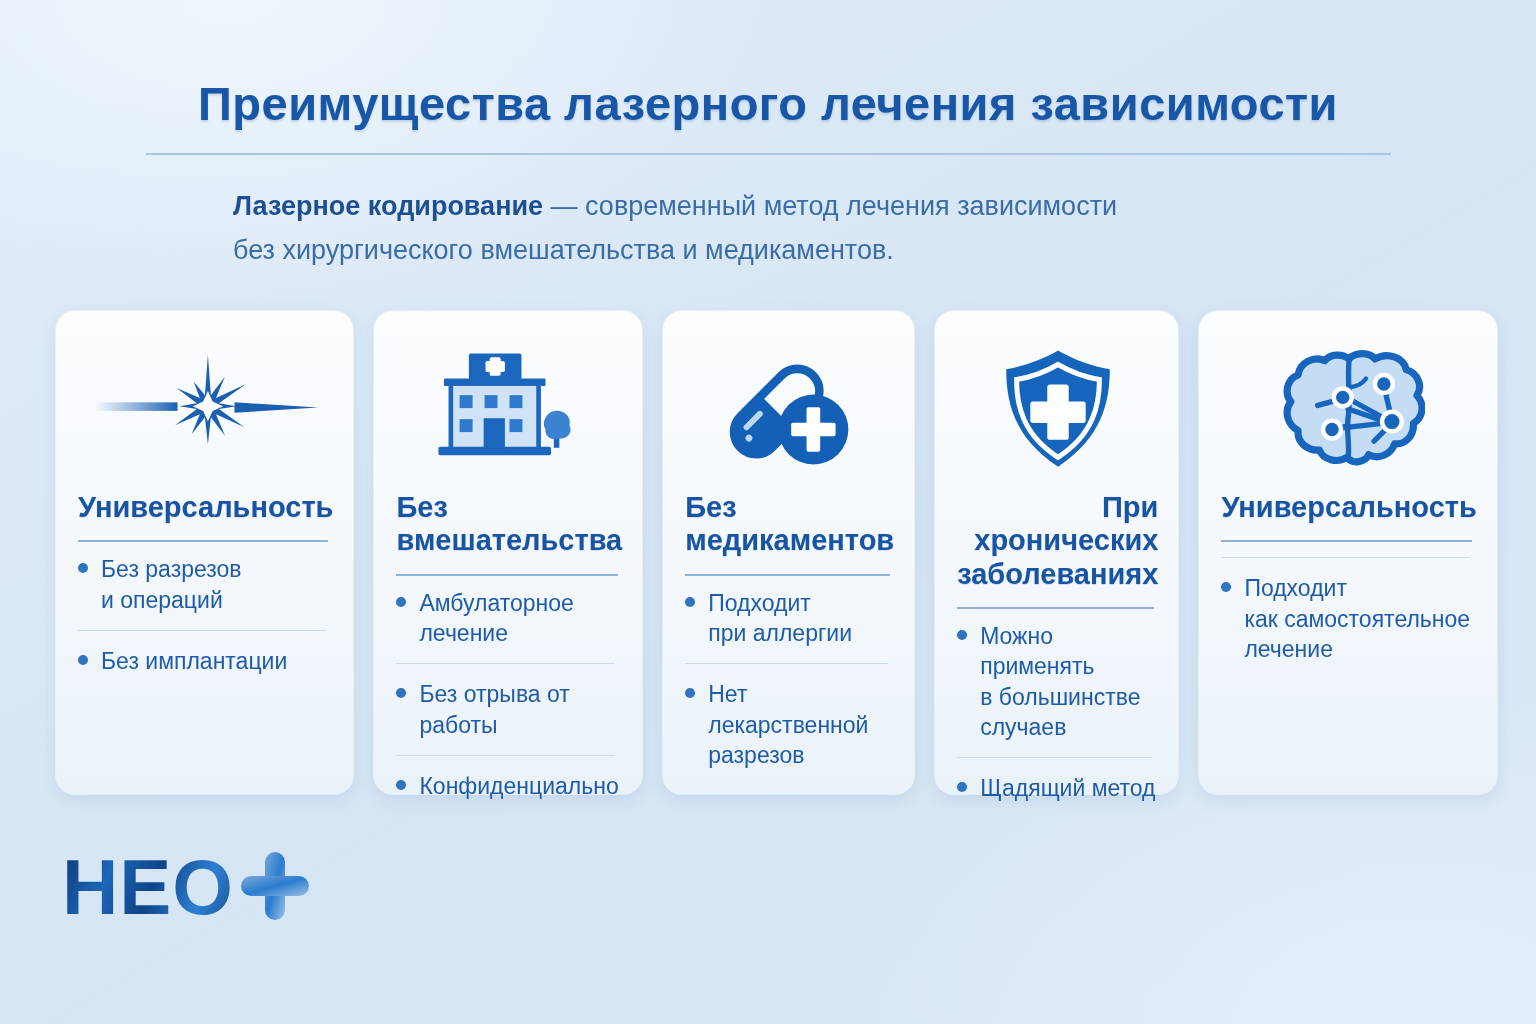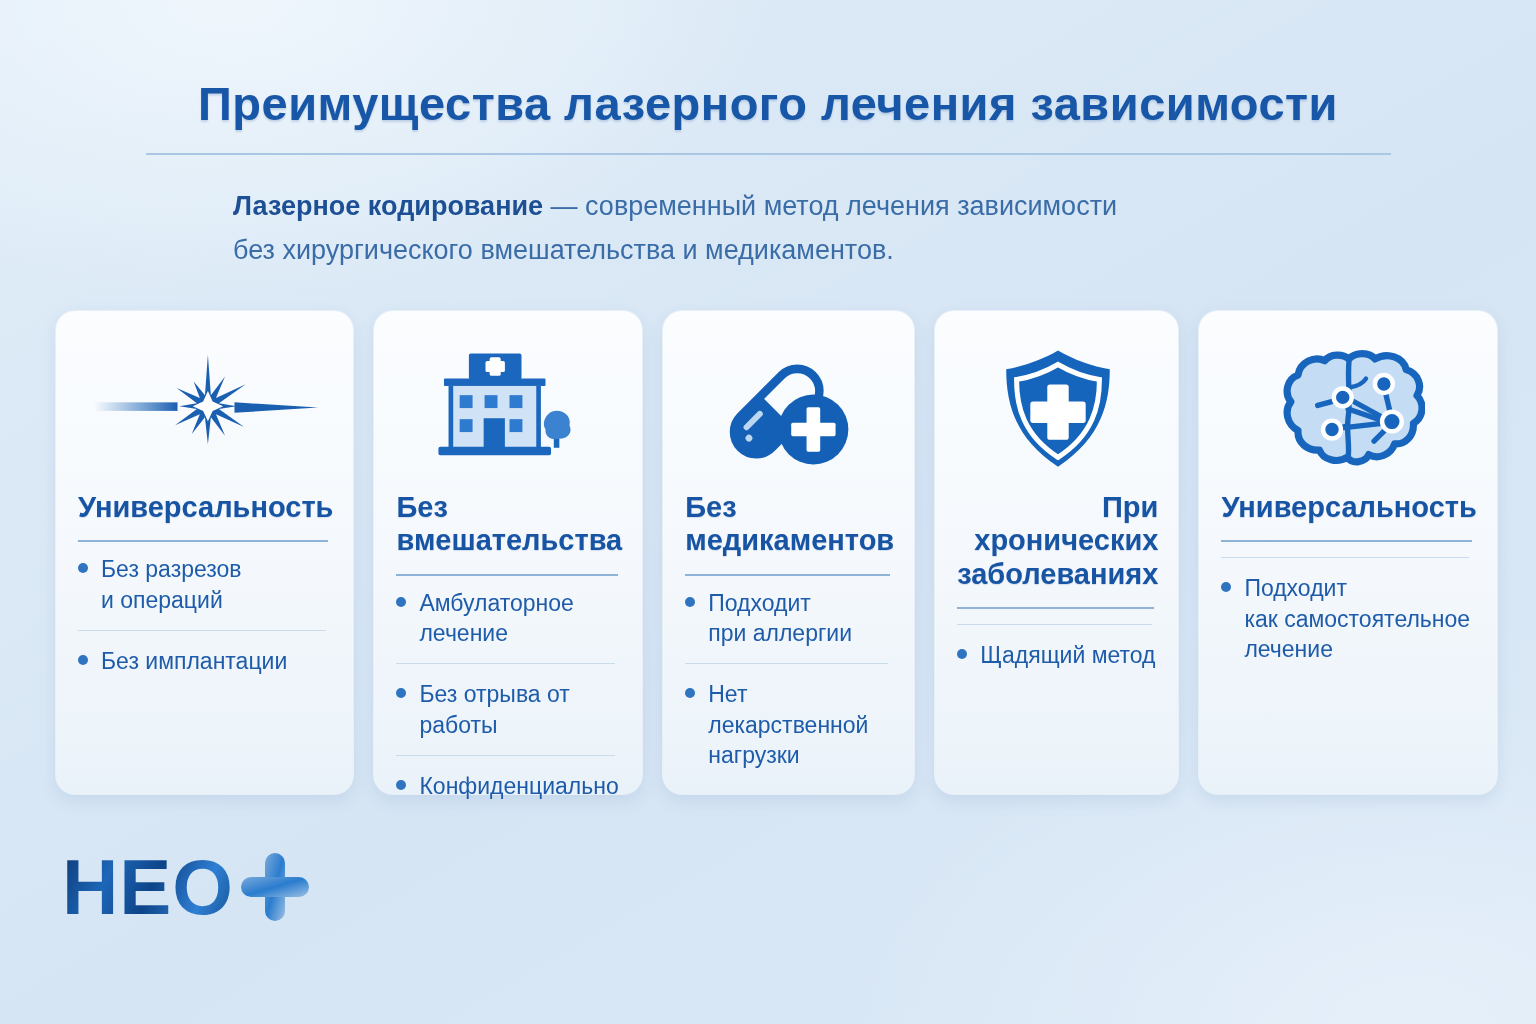--- a/index.html
+++ b/index.html
@@ -86,21 +86,21 @@
   }
   .item-rule {
     height:1px; width:97%;
     background:#c9dcee;
     margin:15px 0;
   }
 
   .logo {
     position:absolute;
     left:62px; top:848px;
-    display:flex; align-items:center; gap:3px;
+    display:flex; gap:3px;
   }
   .logo-text {
     font-size:78px;
     font-weight:bold;
     letter-spacing:1px;
     line-height:1;
     background:linear-gradient(115deg,#0c3a74 0%,#1d66b8 28%,#0e4488 52%,#2f7fd4 78%,#14518f 100%);
     -webkit-background-clip:text;
     background-clip:text;
     color:transparent;
@@ -189,37 +189,39 @@
         <rect x="87" y="91" width="52" height="16" rx="2" fill="#ffffff"></rect>
       </svg>
     </div>
     <h2 class="card-title">Без медикаментов</h2>
     <div class="card-rule"></div>
     <div class="items">
       <div class="item"><span class="dot"></span><span>Подходит
 при аллергии</span></div>
       <div class="item-rule"></div>
       <div class="item"><span class="dot"></span><span>Нет лекарственной
-нагрузки</span></div>
+разрезов</span></div>
     </div>
   </section>
 
   <section class="card card--center-title">
     <div class="icon-wrap">
       <svg width="134" height="125" viewBox="0 0 150 140">
         <path d="M75,4 C92,14 114,22 133,25 C133,62 124,102 75,134 C26,102 17,62 17,25 C36,22 58,14 75,4 Z" fill="#1665bd"></path>
         <path d="M75,4 C92,14 114,22 133,25 C133,62 124,102 75,134 C26,102 17,62 17,25 C36,22 58,14 75,4 Z" transform="translate(15,16.4) scale(0.8)" fill="none" stroke="#ffffff" stroke-width="7"></path>
         <rect x="63" y="42" width="24" height="62" rx="3" fill="#ffffff"></rect>
         <rect x="44" y="61" width="62" height="24" rx="3" fill="#ffffff"></rect>
       </svg>
     </div>
     <h2 class="card-title">При хронических
 заболеваниях</h2>
     <div class="card-rule"></div>
     <div class="items">
+      <div class="item"><span class="dot"></span><span>Можно применять
+в большинстве случаев</span></div>
       <div class="item-rule"></div>
       <div class="item"><span class="dot"></span><span>Щадящий метод</span></div>
     </div>
   </section>
 
   <section class="card">
     <div class="icon-wrap">
       <svg width="152" height="126" viewBox="0 0 170 140">
         <path d="M85,14 C92,6 108,6 114,14 C128,6 146,12 149,26 C162,30 168,44 161,55 C170,64 168,80 157,86 C158,100 148,110 136,109 C132,121 118,127 107,121 C103,130 89,132 83,124 C72,131 56,127 52,116 C38,117 27,107 28,94 C16,88 12,72 20,62 C12,52 16,36 28,32 C30,18 46,10 58,16 C64,8 78,8 85,14 Z" fill="#c4dcf4" stroke="#1765bd" stroke-width="8" stroke-linejoin="round"></path>
         <path d="M85,16 C83,40 87,60 84,80 C82,96 86,112 84,124" fill="none" stroke="#1765bd" stroke-width="6" stroke-linecap="round"></path>

